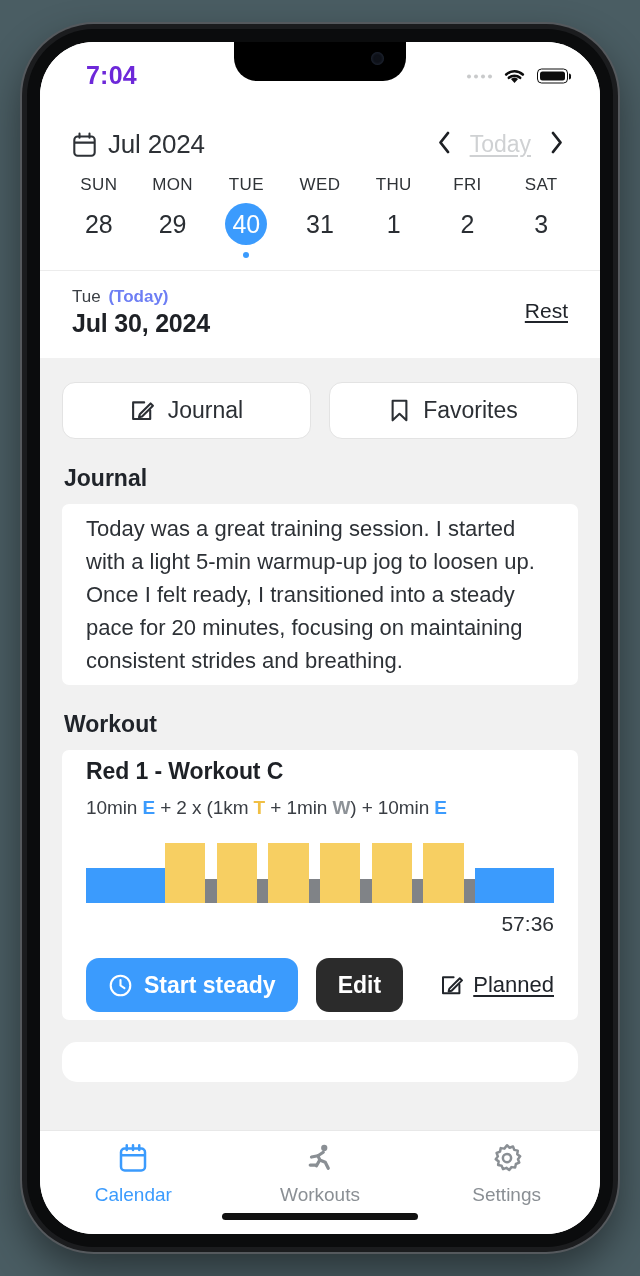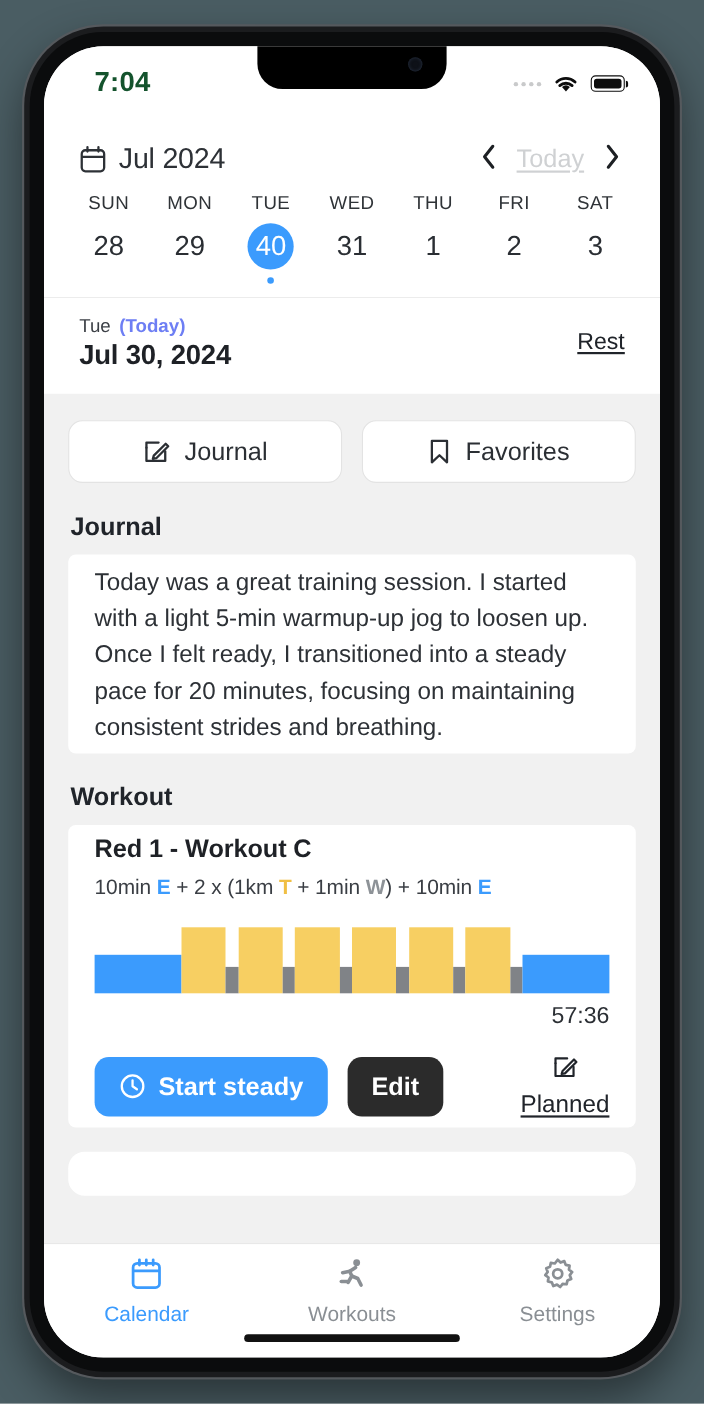--- a/index.html
+++ b/index.html
@@ -63,21 +63,21 @@
     flex: none;
     position: relative;
     display: flex;
     align-items: center;
     padding: 0 34px;
     background: #fff;
   }
   .status-time {
     font-size: 25px;
     font-weight: bold;
-    color: #14532d;
+    color: #6d28d9;
     letter-spacing: 0.2px;
     margin-top: 4px;
     margin-left: 12px;
   }
   .status-right {
     position: absolute;
     right: 32px;
     top: 50%;
     transform: translateY(-50%);
     display: flex;
@@ -282,21 +282,20 @@
     height: 54px; padding: 0 22px;
     font-size: 23px; font-weight: bold;
     font-family: "Liberation Sans", sans-serif;
     cursor: pointer;
   }
   .planned-link {
     margin-left: auto;
     display: flex; align-items: center; gap: 9px;
     font-size: 22px; color: #20242a;
     cursor: pointer;
-    flex-direction: column;
   }
   .planned-link span { text-decoration: underline; text-underline-offset: 3px; }
 
   .card-peek {
     background: #fff;
     border-radius: 15px;
     height: 40px;
     margin-top: 22px;
   }
 

